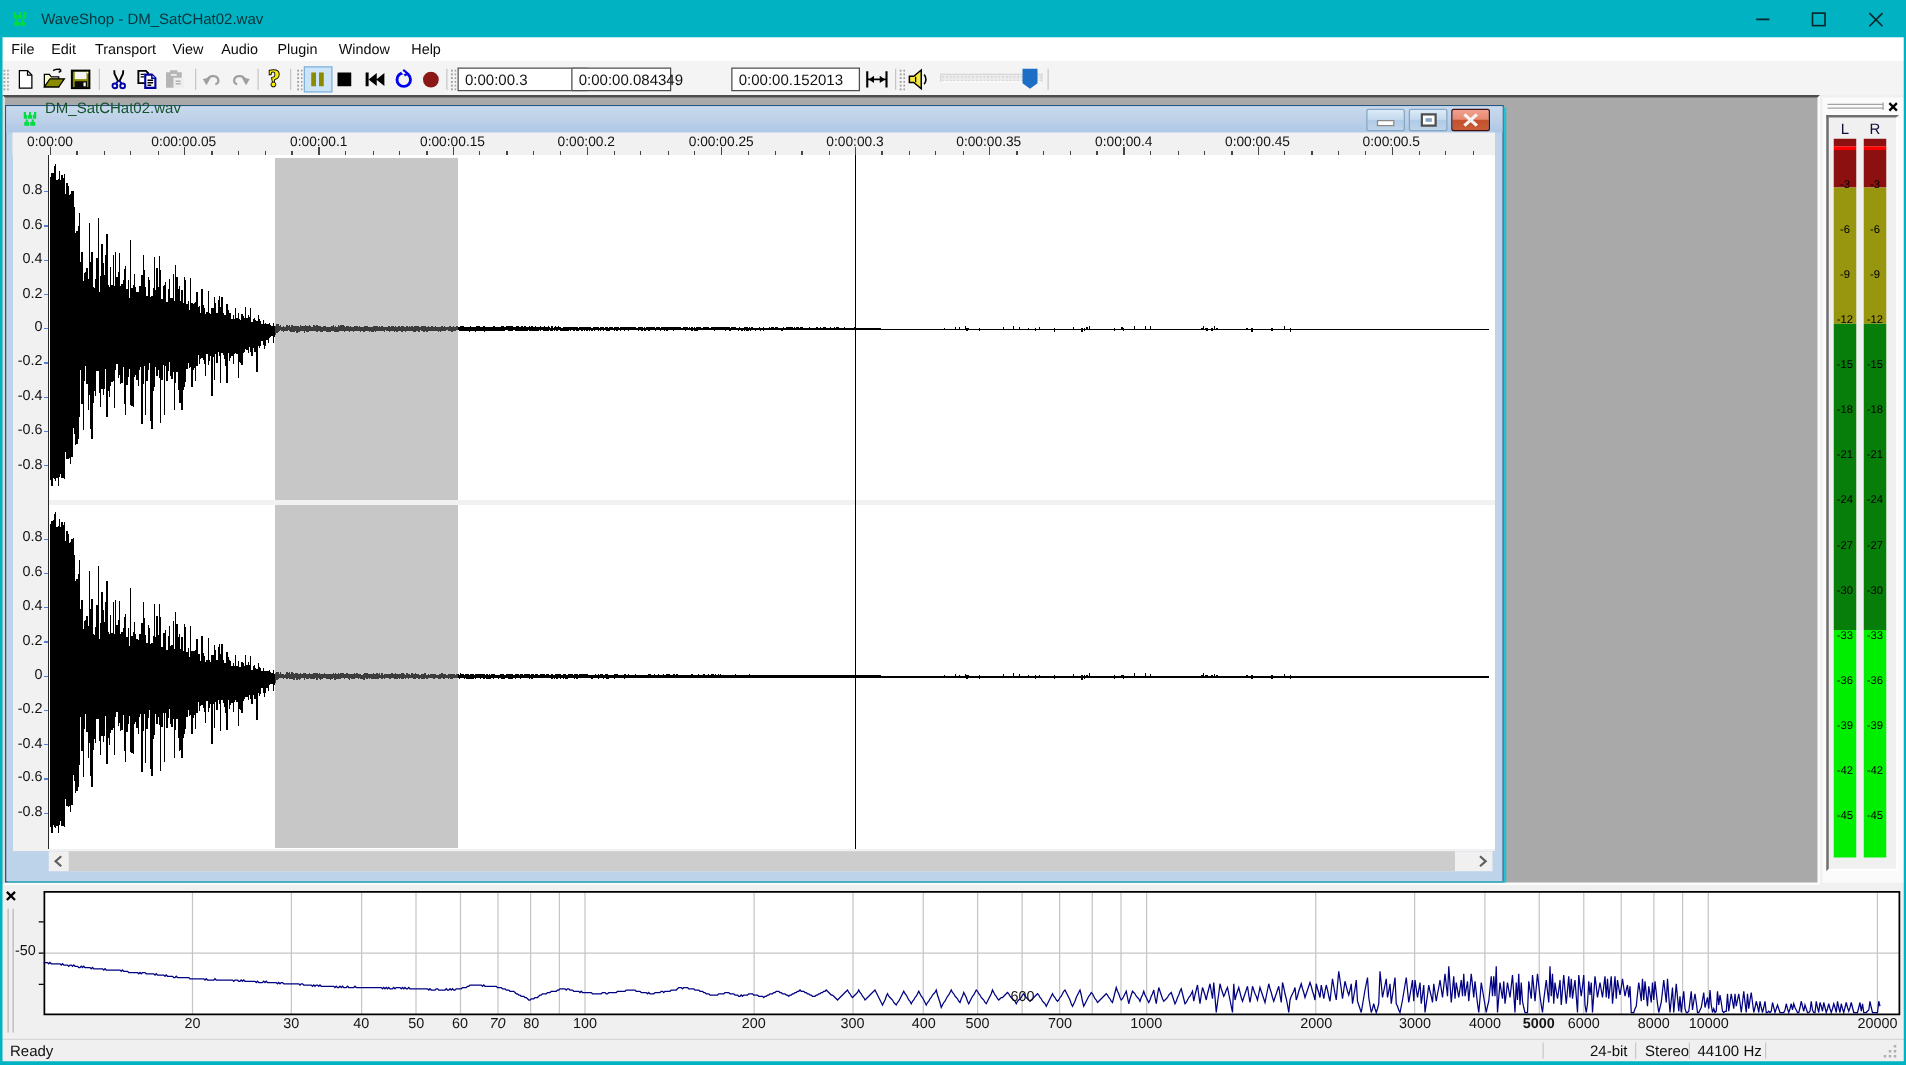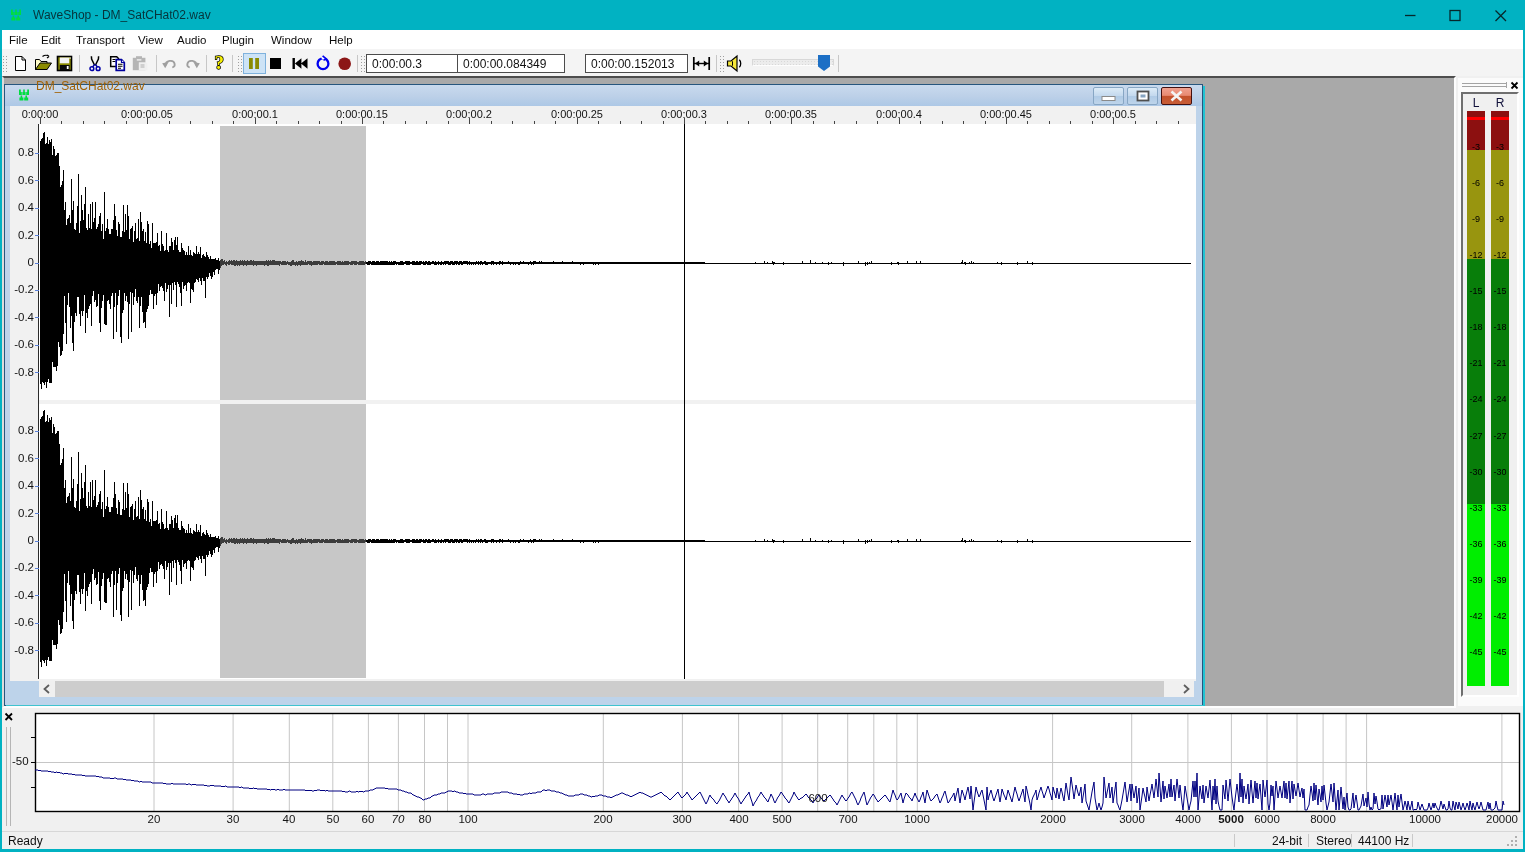--- a/index.html
+++ b/index.html
@@ -115,21 +115,21 @@
     <circle cx="8" cy="8.7" r="5.4" fill="none" stroke="#0000f0" stroke-width="2.3"></circle>
     <path d="M8 0.8 11.4 3.6 8.8 5.6 6 2.8z" fill="#fff"></path>
     <path d="M7.6 0.9l3.4 2.8-2.5 1.7" fill="none" stroke="#0000f0" stroke-width="1.7"></path>
   </svg>
 <svg class="abs" style="left:338px;top:57px" width="14" height="14">
     <circle cx="6.7" cy="6.7" r="6.3" fill="#8c1717"></circle>
   </svg>
 <div class="sep" style="left:357px"></div>
 <div class="grip" style="left:360px"></div>
 <div class="tbox" style="left:366px;width:104px">0:00:00.3</div>
-<div class="tbox" style="left:457px;width:108px">0:00:00.084349</div>
+<div class="tbox" style="left:457px;width:80px">0:00:00.084349</div>
 <div class="tbox" style="left:585px;width:103px">0:00:00.152013</div>
 <svg class="abs" style="left:692px;top:56px" width="19" height="15" viewBox="0 0 19 15">
     <path d="M1.8 1v13M17.2 1v13" stroke="#000" stroke-width="1.7"></path>
     <path d="M2 7.5h15" stroke="#000" stroke-width="1.4"></path>
     <path d="M3 7.5 7.2 4.6v5.8zM16 7.5 11.8 4.6v5.8z" fill="#000"></path>
   </svg>
 <div class="sep" style="left:716px"></div>
 <div class="grip" style="left:719px"></div>
 <svg class="abs" style="left:725px;top:54px" width="18" height="19" viewBox="0 0 18 19">
     <path d="M2.5 7h3.5l6-5v15l-6-5H2.5z" fill="#f5e73a" stroke="#000" stroke-width="1.2"></path>
@@ -151,21 +151,21 @@
 <div class="abs" style="left:5px;top:85px;width:1197px;height:21px;background:linear-gradient(180deg,#c9daee 0%,#bcd0e8 55%,#adc8e6 100%)"></div>
 <svg class="abs" style="left:16px;top:87px" width="16" height="16" viewBox="0 0 16 16">
     <g fill="#00dd40">
       <path d="M3 2.5h1.8v5.5H3z M4.8 5h1v3h-1z"></path>
       <path d="M7.2 2.5h1.6v5.5H7.2z M6.4 5h0.8v3h-0.8z M8.8 5h0.8v3h-0.8z"></path>
       <path d="M11.2 2.5h1.8v5.5h-1.8z M10.2 5h1v3h-1z"></path>
       <path d="M4.6 8.6h1.6v5H4.6z M3.4 10.6h1.2v3H3.4z M6.2 10.6h1.2v3H6.2z"></path>
       <path d="M9.4 8.6h1.6v5H9.4z M8.2 10.6h1.2v3H8.2z M11 10.6h1.2v3H11z"></path>
     </g>
   </svg>
-<div class="abs" style="left:36px;top:79px;font-size:12px;color:#a16207">DM_SatCHat02.wav</div>
+<div class="abs" style="left:36px;top:79px;font-size:12px;color:#14532d">DM_SatCHat02.wav</div>
 <div class="abs" style="left:1093px;top:87px;width:31px;height:18px;border-radius:2px;background:linear-gradient(180deg,#dcebf7 0%,#c4d9ee 48%,#b0cbe6 52%,#bed4ea 100%);border:1px solid #87a6c4">
  <svg width="29" height="16">
       <rect x="8" y="8.5" width="13" height="4" fill="#fff" stroke="#8a8a8a"></rect>
     </svg></div>
 <div class="abs" style="left:1127px;top:87px;width:31px;height:18px;border-radius:2px;background:linear-gradient(180deg,#dcebf7 0%,#c4d9ee 48%,#b0cbe6 52%,#bed4ea 100%);border:1px solid #87a6c4">
  <svg width="29" height="16">
       <rect x="9.5" y="3.5" width="11" height="9" fill="#fff" stroke="#4f4f4f" stroke-width="1.8"></rect>
       <rect x="12.5" y="6.5" width="5" height="3" fill="#88a5c2"></rect>
     </svg></div>
 <div class="abs" style="left:1161px;top:87px;width:31px;height:18px;border-radius:2px;background:linear-gradient(180deg,#f0a08f 0%,#e88a72 46%,#c4512c 52%,#c75d36 100%);border:1px solid #44100f">
@@ -413,21 +413,21 @@
 <div class="abs flab" style="left:752px;top:813px;width:60px;text-align:center;">500</div>
 <div class="abs flab" style="left:788px;top:792px;width:60px;text-align:center;">600</div>
 <div class="abs flab" style="left:818px;top:813px;width:60px;text-align:center;">700</div>
 <div class="abs flab" style="left:887px;top:813px;width:60px;text-align:center;">1000</div>
 <div class="abs flab" style="left:1023px;top:813px;width:60px;text-align:center;">2000</div>
 <div class="abs flab" style="left:1102px;top:813px;width:60px;text-align:center;">3000</div>
 <div class="abs flab" style="left:1158px;top:813px;width:60px;text-align:center;">4000</div>
 <div class="abs flab" style="left:1201px;top:813px;width:60px;text-align:center;font-weight:bold;">5000</div>
 <div class="abs flab" style="left:1237px;top:813px;width:60px;text-align:center;">6000</div>
 <div class="abs flab" style="left:1293px;top:813px;width:60px;text-align:center;">8000</div>
-<div class="abs flab" style="left:1381px;top:813px;width:60px;text-align:right;">10000</div>
+<div class="abs flab" style="left:1337px;top:813px;width:60px;text-align:center;">10000</div>
 <div class="abs flab" style="left:1472px;top:813px;width:60px;text-align:center;">20000</div>
 
 <div class="abs" style="left:2px;top:831px;width:1521px;height:18px;background:#f0f0f0;border-top:1px solid #d7d7d7"></div>
 <div class="stxt" style="left:8px">Ready</div>
 <div class="ssep" style="left:1234px"></div>
 <div class="stxt" style="left:1272px">24-bit</div>
 <div class="ssep" style="left:1308px"></div>
 <div class="stxt" style="left:1316px">Stereo</div>
 <div class="ssep" style="left:1351px"></div>
 <div class="stxt" style="left:1358px">44100 Hz</div>

